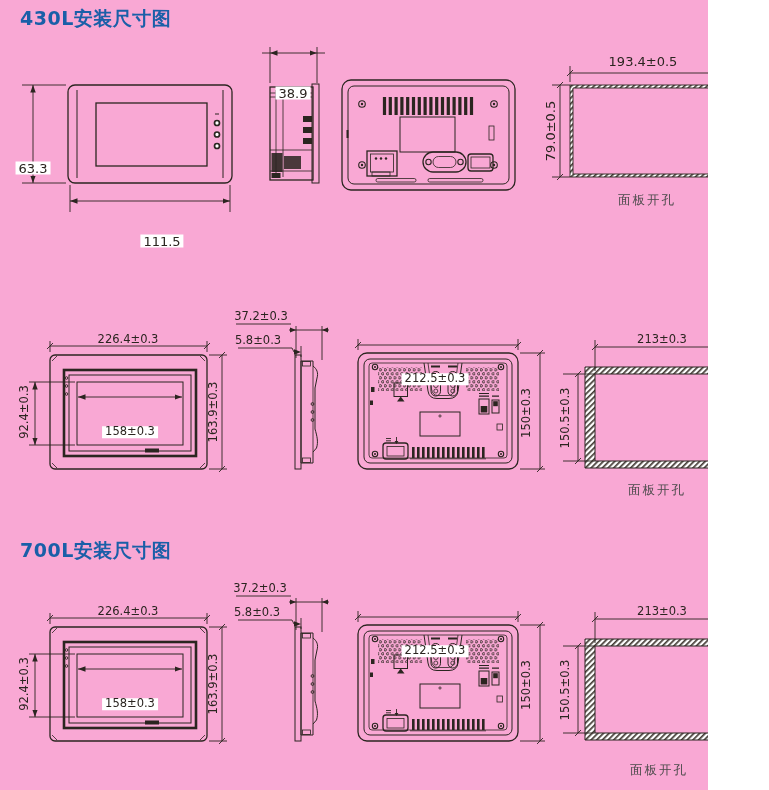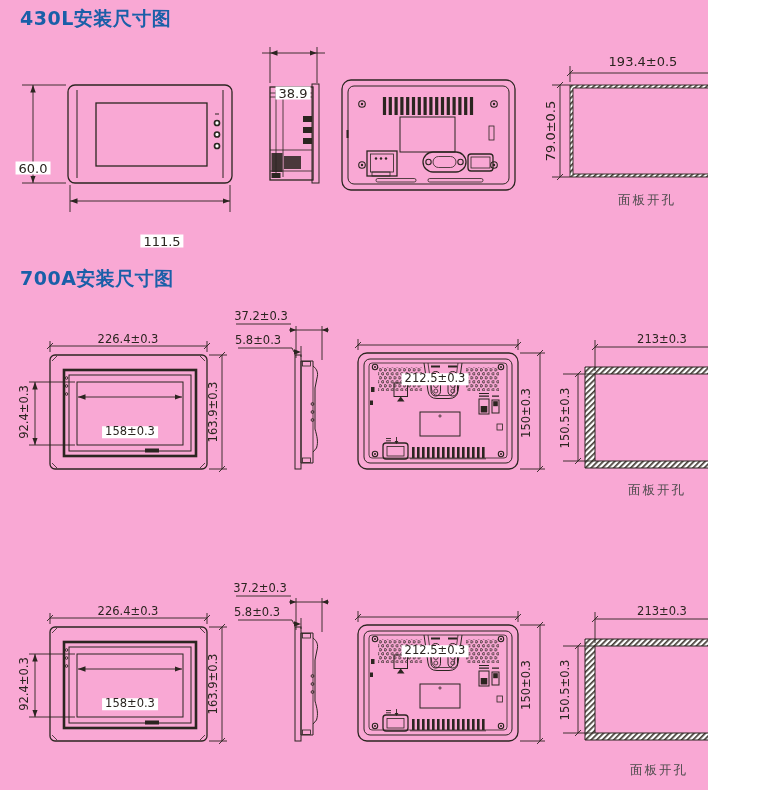--- a/index.html
+++ b/index.html
@@ -217,40 +217,40 @@
       <path d="M557,88 L563,82 M557,180 L563,174" class="dl"></path>
     </g>
   </g>
 
   <use xlink:href="#hmi700"></use>
 
   <use xlink:href="#hmi700" transform="translate(0,272)"></use>
 </svg>
 
 <div class="title" style="left:20px;top:6px">430L安装尺寸图</div>
-<div class="dim big bg" style="left:33px;top:128px">60.0</div>
+<div class="dim big bg" style="left:33px;top:128px">63.3</div>
 <div class="dim big bg" style="left:162px;top:201px">111.5</div>
 <div class="dim big bg" style="left:293px;top:53px">38.9</div>
 <div class="dim big" style="left:643px;top:61px">193.4±0.5</div>
 <div class="dim big v" style="left:550px;top:131px">79.0±0.5</div>
 <div class="cap" style="left:647px;top:200px">面板开孔</div>
 
-<div class="title" style="left:20px;top:266px">700A安装尺寸图</div>
 <div class="dim" style="left:128px;top:340px">226.4±0.3</div>
 <div class="dim v" style="left:214px;top:412px">163.9±0.3</div>
 <div class="dim bg" style="left:130px;top:392px">158±0.3</div>
 <div class="dim v" style="left:25px;top:412px">92.4±0.3</div>
 <div class="dim" style="left:261px;top:317px">37.2±0.3</div>
 <div class="dim" style="left:258px;top:341px">5.8±0.3</div>
 <div class="dim bg" style="left:435px;top:339px">212.5±0.3</div>
 <div class="dim v" style="left:527px;top:413px">150±0.3</div>
 <div class="dim" style="left:662px;top:340px">213±0.3</div>
 <div class="dim v" style="left:566px;top:418px">150.5±0.3</div>
 <div class="cap" style="left:657px;top:490px">面板开孔</div>
 
+<div class="title" style="left:20px;top:538px">700L安装尺寸图</div>
 <div class="dim" style="left:128px;top:612px">226.4±0.3</div>
 <div class="dim v" style="left:214px;top:684px">163.9±0.3</div>
 <div class="dim bg" style="left:130px;top:664px">158±0.3</div>
 <div class="dim v" style="left:25px;top:684px">92.4±0.3</div>
 <div class="dim" style="left:260px;top:589px">37.2±0.3</div>
 <div class="dim" style="left:257px;top:613px">5.8±0.3</div>
 <div class="dim bg" style="left:435px;top:611px">212.5±0.3</div>
 <div class="dim v" style="left:527px;top:685px">150±0.3</div>
 <div class="dim" style="left:662px;top:612px">213±0.3</div>
 <div class="dim v" style="left:566px;top:690px">150.5±0.3</div>

